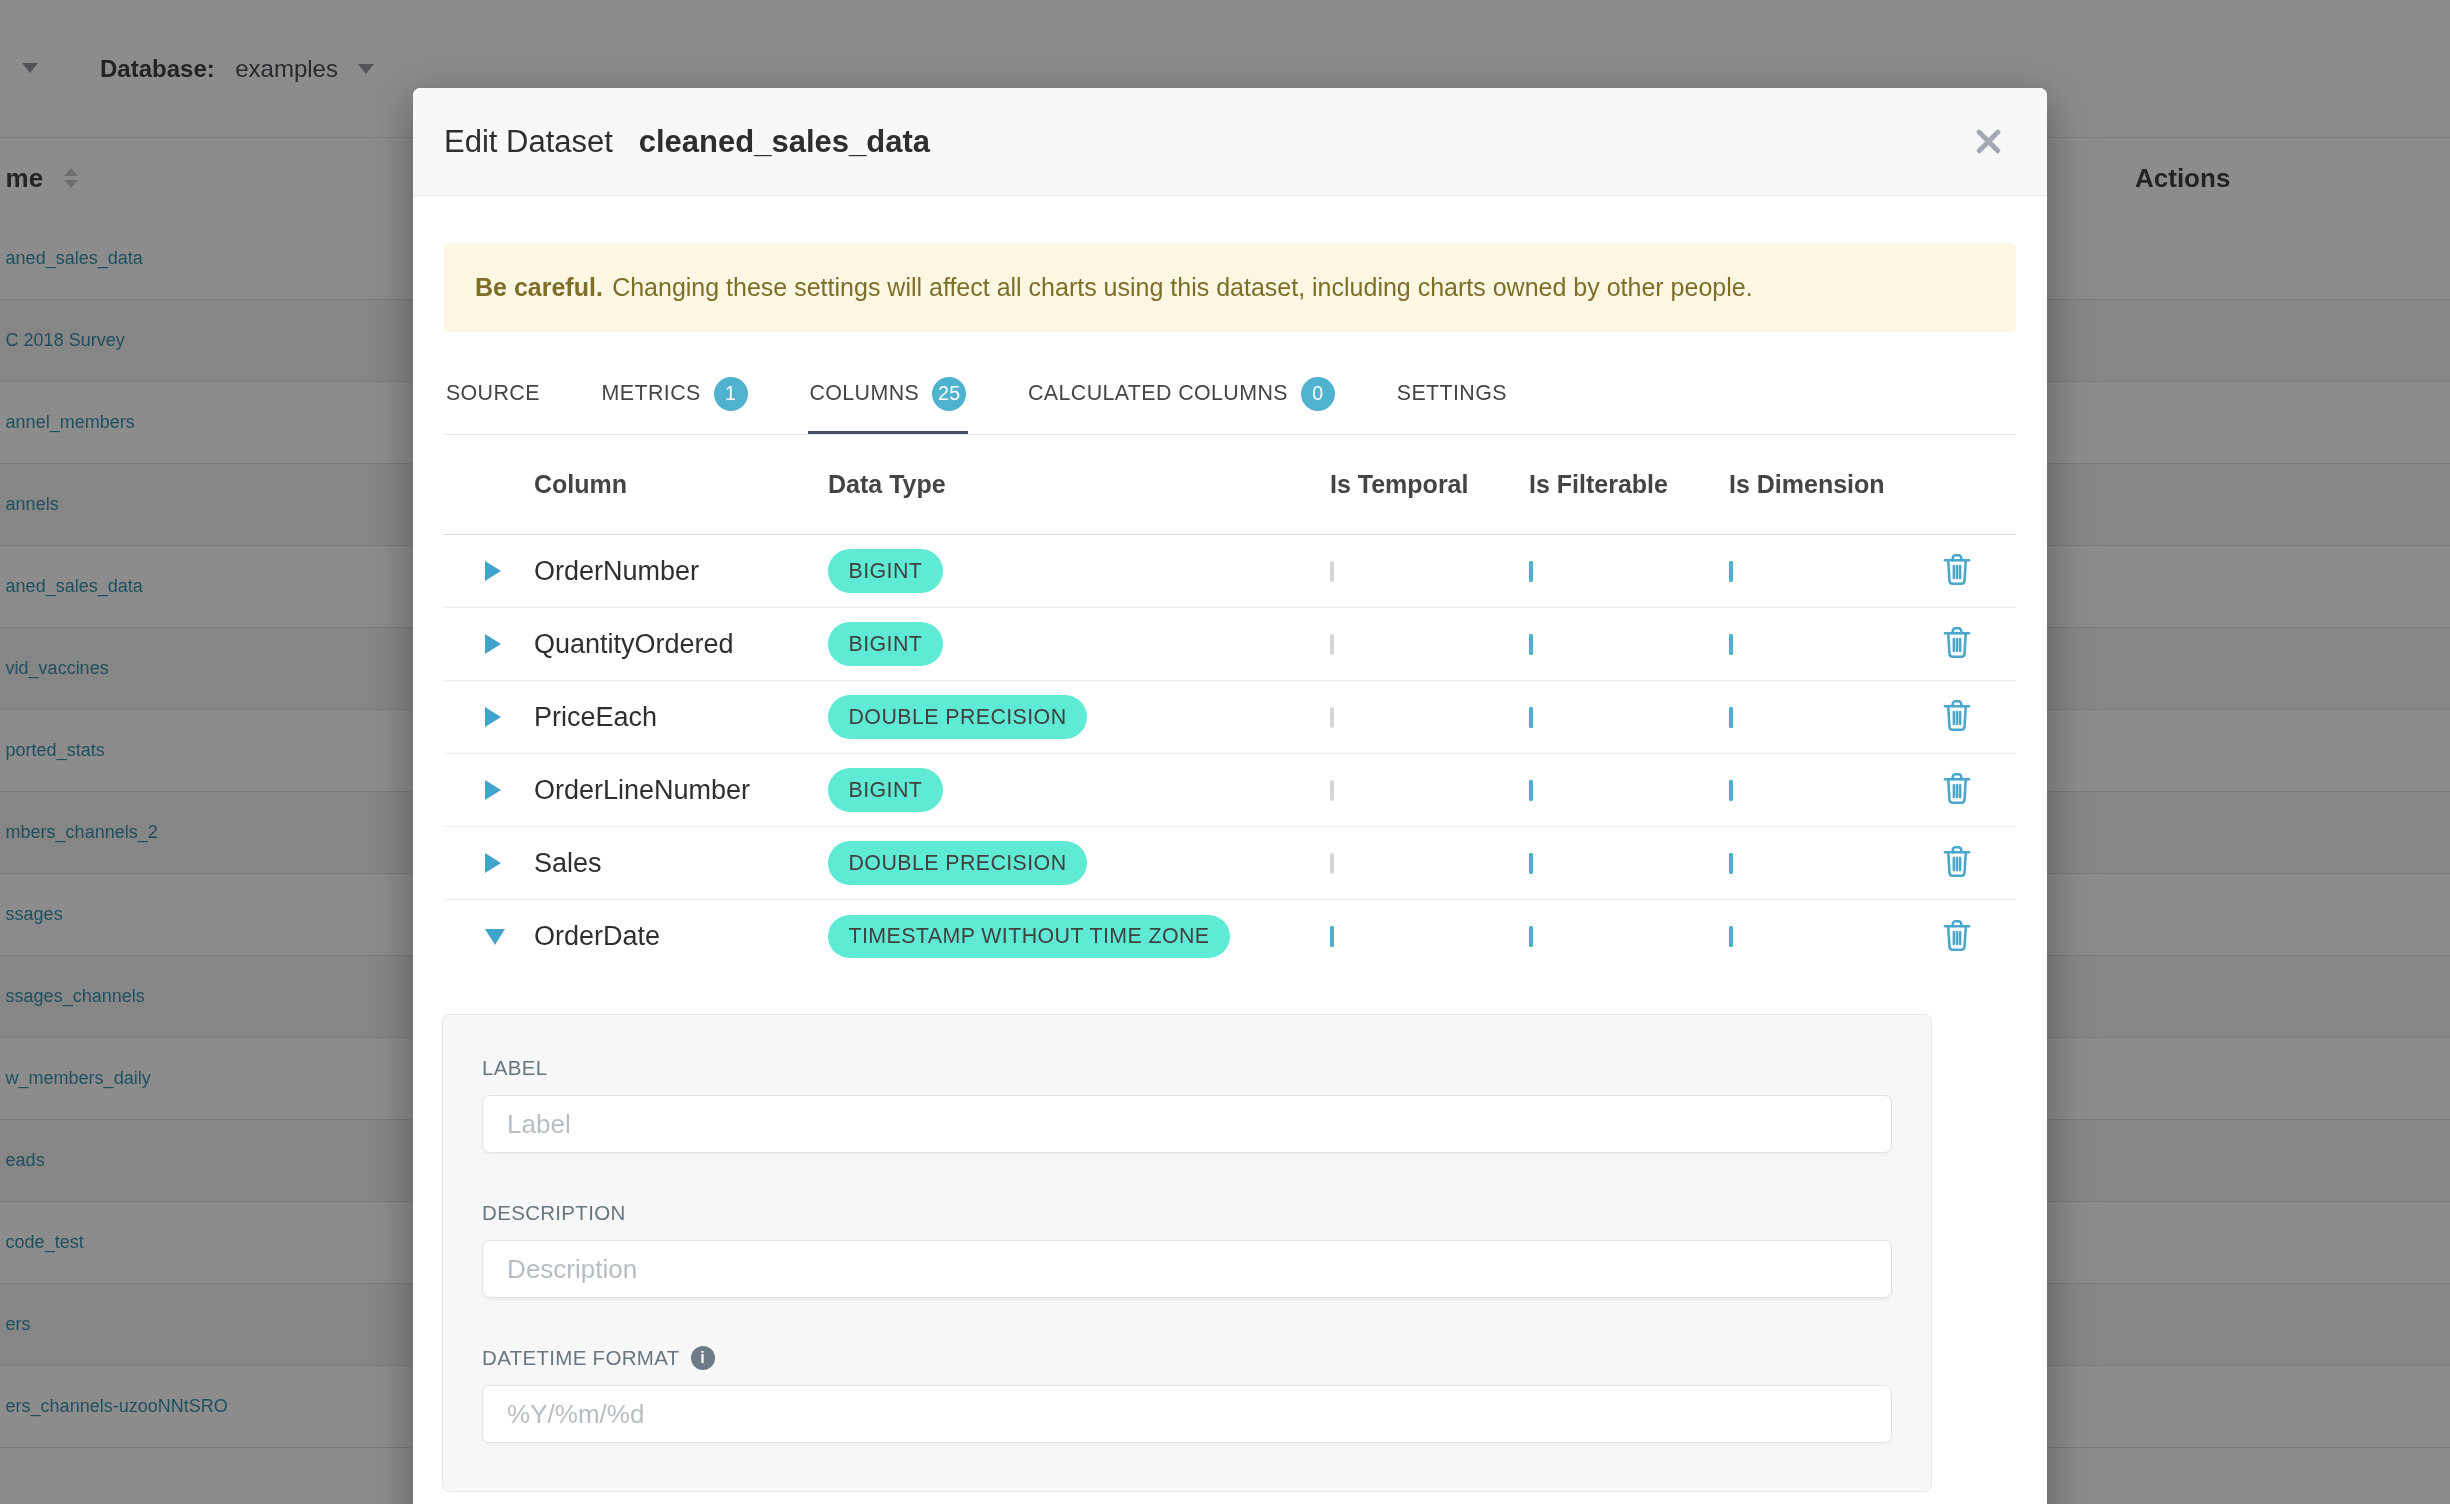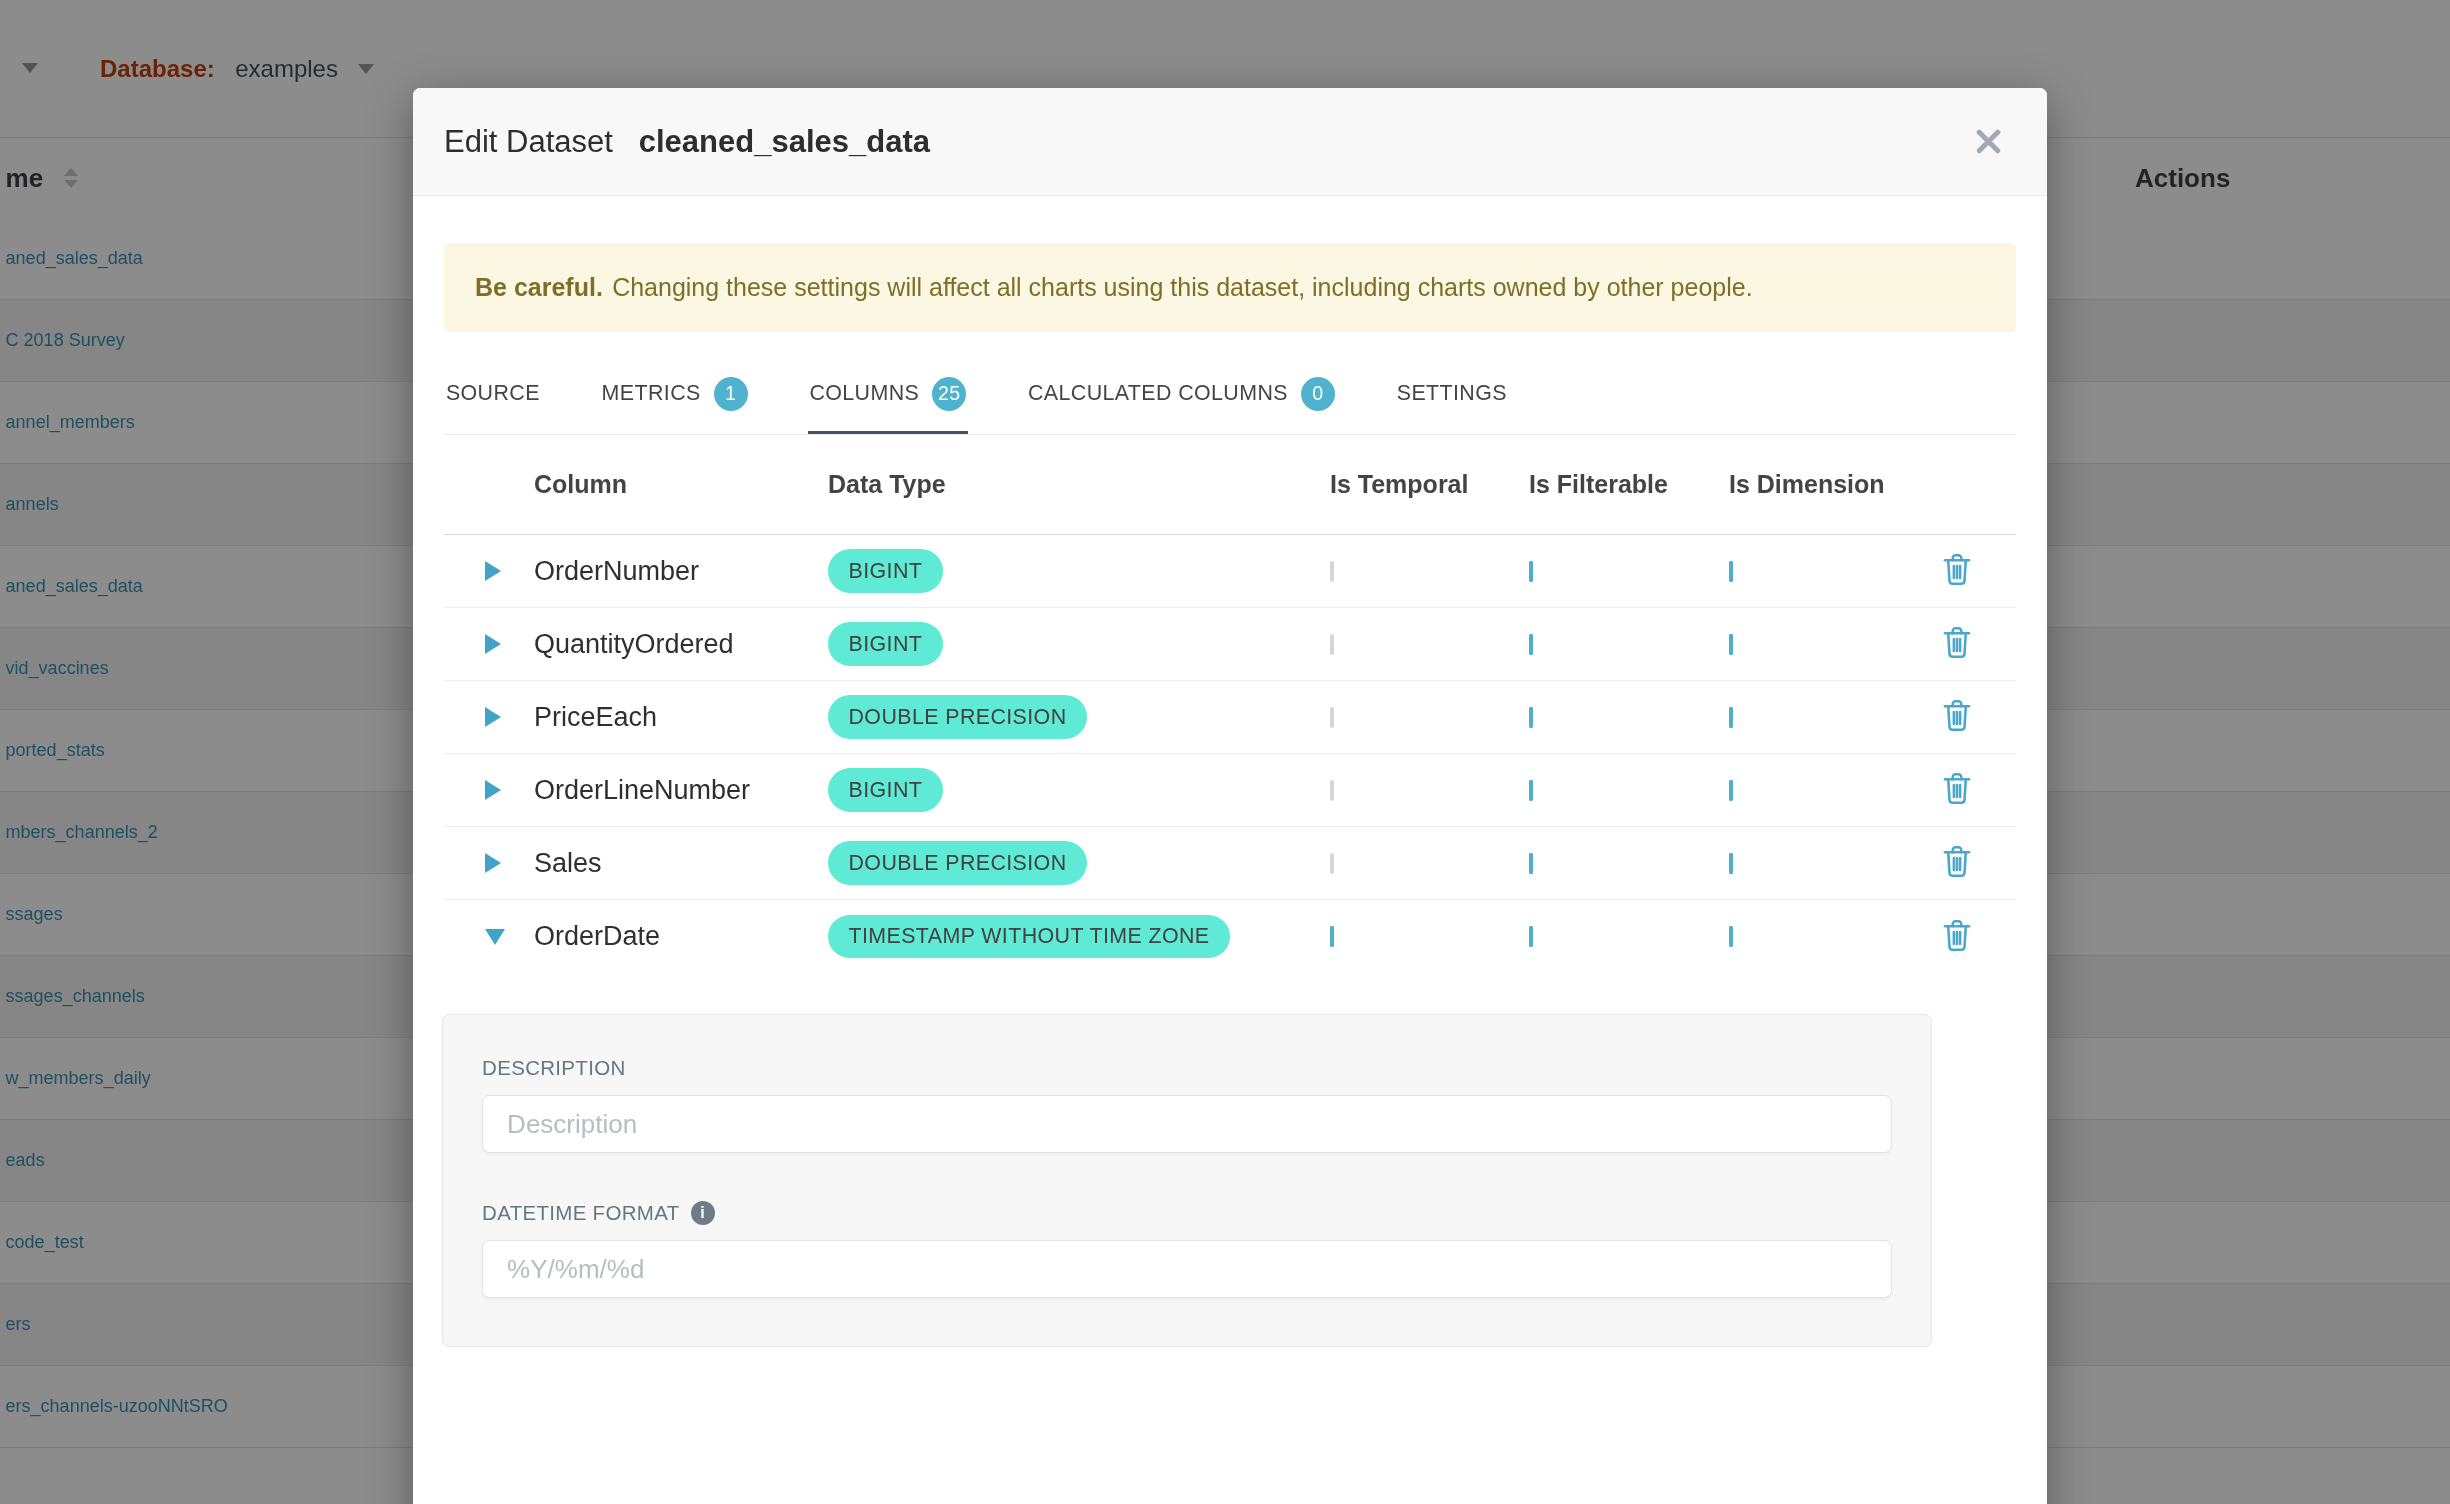--- a/index.html
+++ b/index.html
@@ -21,21 +21,21 @@
               background:#20A7C9; border:none; cursor:pointer; }
   .plus-bar { position:absolute; background:#fff; border-radius:1.9px; }
   .plus-bar.h { width:30px; height:4.7px; left:16px; top:31px; }
   .plus-bar.v { width:4.7px; height:30px; left:28px; top:17.7px; }
 
   .filterbar { position:relative; height:137px; background:#fff; }
   .caret { width:0; height:0; border-left:8.4px solid transparent; border-right:8.4px solid transparent;
            border-top:10.3px solid #9A9AA0; display:inline-block; }
   .partial-caret { position:absolute; left:22.4px; top:63px; }
   .db-filter { position:absolute; left:100px; top:0; height:137px; display:flex; align-items:center; gap:20.5px; cursor:pointer; }
-  .db-label { font-size:24px; font-weight:700; color:#c2410c; }
+  .db-label { font-size:24px; font-weight:700; color:#404040; }
   .db-value { font-size:24px; color:#4A4F55; }
 
   .bg-table { position:relative; border-top:0.9px solid #E5E5E5; }
   .bg-thead { position:relative; height:80px; display:flex; align-items:center; }
   .bg-th-name { font-size:26px; font-weight:600; color:#404046; padding-left:5.6px; }
   .sort-icon { display:inline-flex; flex-direction:column; gap:4.7px; margin-left:20.5px; cursor:pointer; }
   .sort-icon .up { width:0; height:0; border-left:7.5px solid transparent; border-right:7.5px solid transparent; border-bottom:8.4px solid #C9C9C9; }
   .sort-icon .down { width:0; height:0; border-left:7.5px solid transparent; border-right:7.5px solid transparent; border-top:8.4px solid #C9C9C9; }
   .bg-th-actions { position:absolute; left:2135px; font-size:26px; font-weight:600; color:#404046; }
   .bg-row { height:82px; display:flex; align-items:center; padding-left:5.6px; border-bottom:0.9px solid #E3E3E3; }
@@ -367,20 +367,26 @@
           <path d="M14.2 10.5v8.5"></path>
         </svg>
       </button>
     </span>
   </div>
 </div>
 
       <div class="detail-panel">
         <div class="field">
           <div class="field-label">
+            <span>LABEL</span>
+          </div>
+          <input class="field-input" type="text" placeholder="Label" style="">
+        </div>
+        <div class="field">
+          <div class="field-label">
             <span>DESCRIPTION</span>
           </div>
           <input class="field-input" type="text" placeholder="Description" style="">
         </div>
         <div class="field">
           <div class="field-label">
             <span>DATETIME FORMAT</span>
             <i class="info-icon"></i>
           </div>
           <input class="field-input" type="text" placeholder="%Y/%m/%d" style="">

